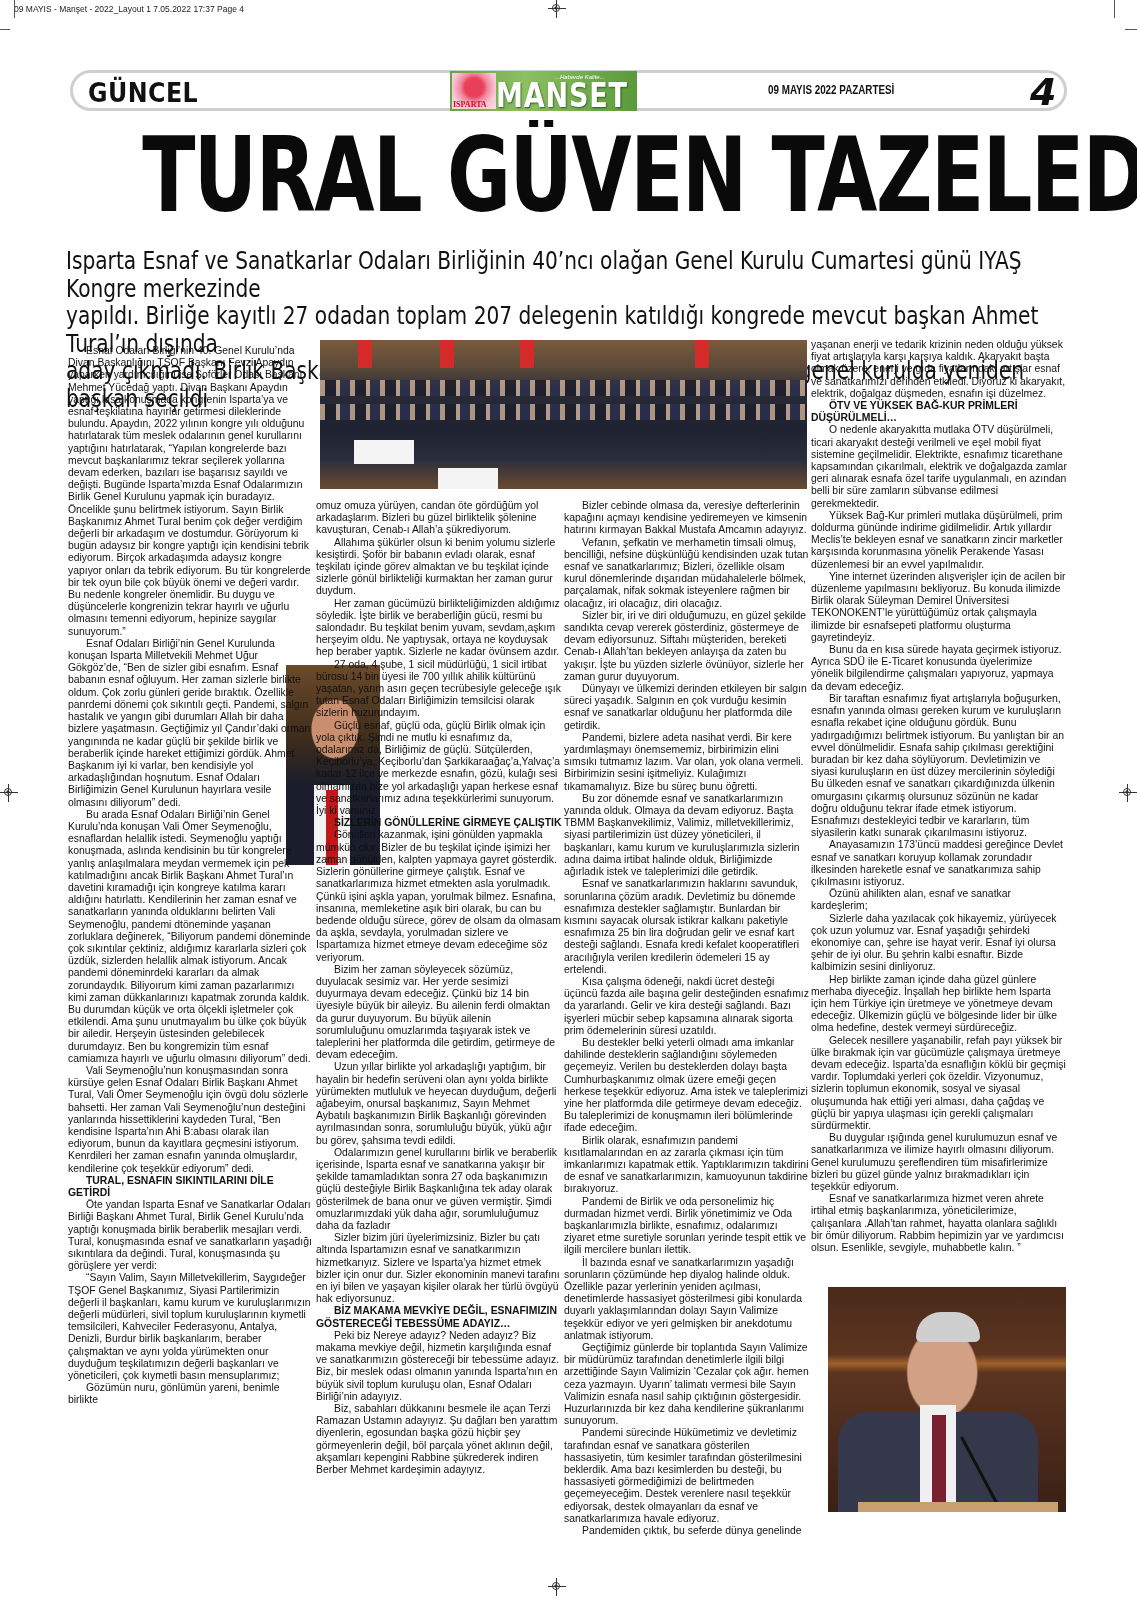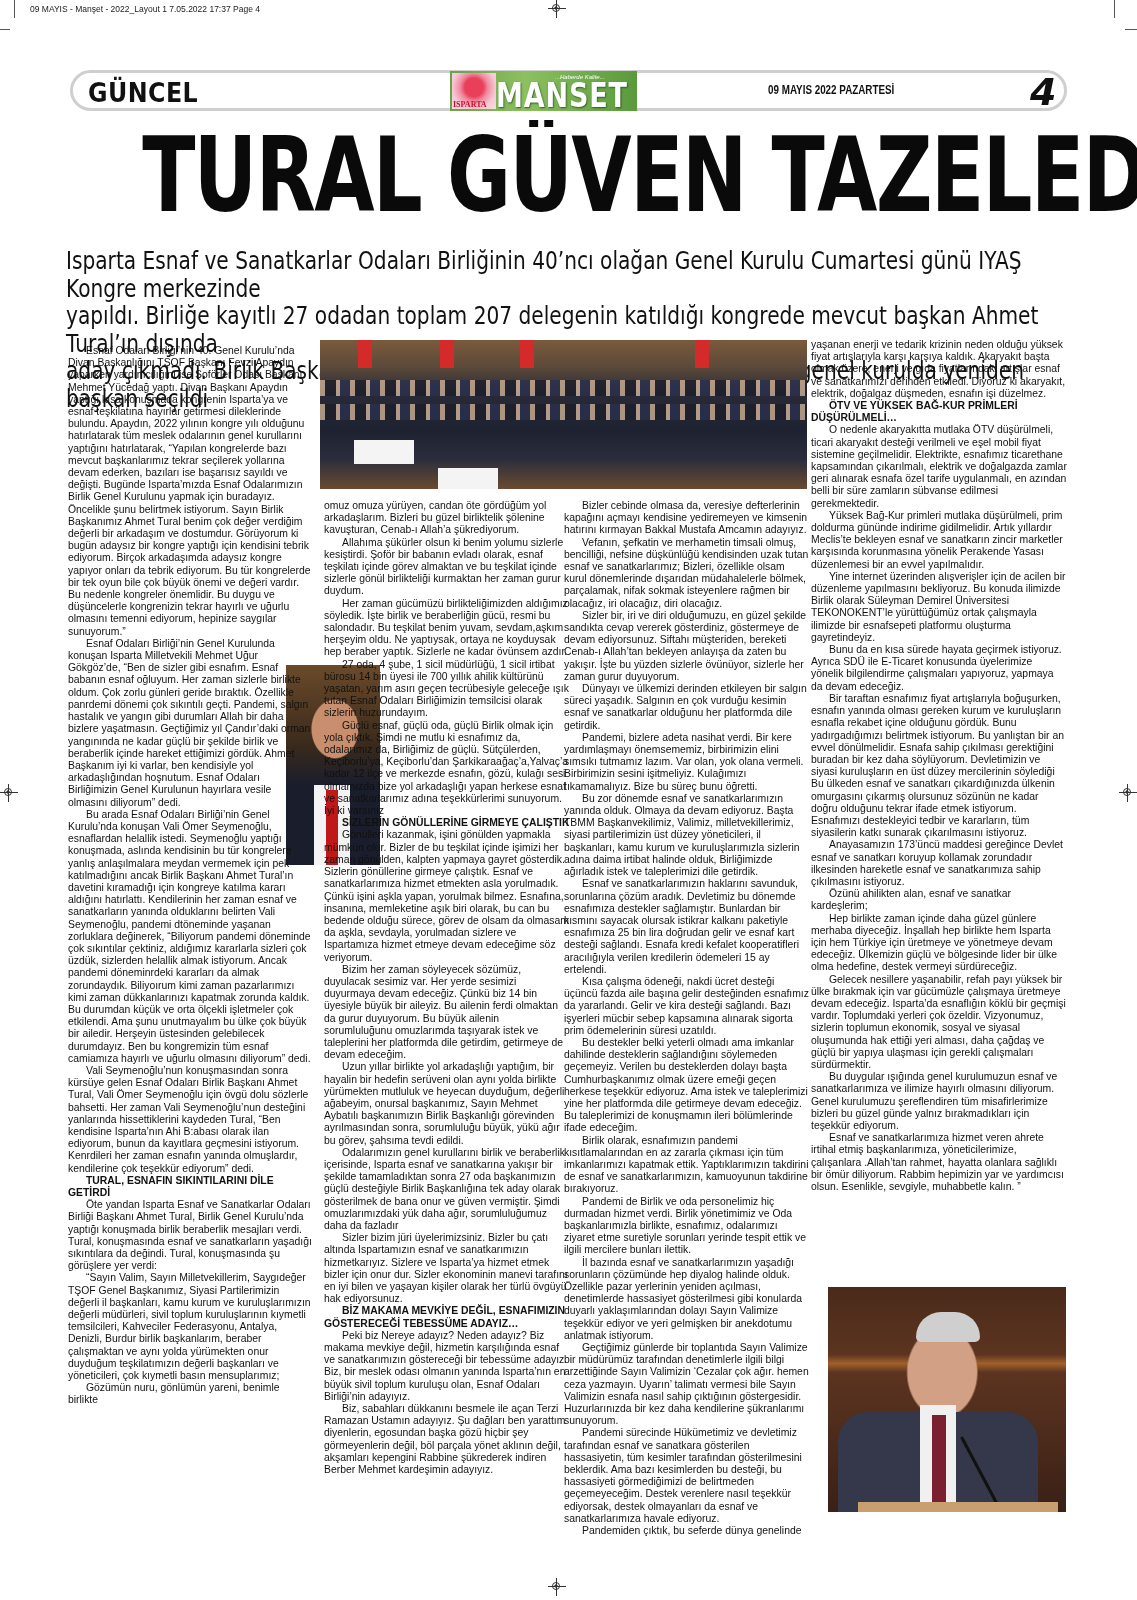--- a/index.html
+++ b/index.html
@@ -1,17 +1,17 @@
 <!DOCTYPE html>
 <html><head>
 <meta charset="utf-8">
 <style>
   html, body { margin:0; padding:0; background:#fff; }
   body { width:1137px; height:1600px; position:relative; overflow:hidden; font-family:"Liberation Sans", sans-serif; color:#111; }
-  .slug { position:absolute; left:14px; top:4px; font-size:8.5px; color:#222; font-family:"Liberation Sans", sans-serif;padding-left:16px; }
+  .slug { position:absolute; left:14px; top:4px; font-size:8.5px; color:#222; font-family:"Liberation Sans", sans-serif; }
   .crop { position:absolute; background:#555; }
   .reg { position:absolute; width:18px; height:18px; }
   .reg:before { content:""; position:absolute; left:8px; top:0; width:1px; height:18px; background:#333; }
   .reg:after { content:""; position:absolute; left:0; top:8px; width:18px; height:1px; background:#333; }
   .reg span { position:absolute; left:4px; top:4px; width:8px; height:8px; border:1px solid #333; border-radius:50%; box-sizing:border-box; background:radial-gradient(#333 35%, transparent 40%); }
 
   .header-bar { position:absolute; left:70px; top:70px; width:997px; height:41px; border:3px solid #cfcfcf; border-radius:22px; box-sizing:border-box; background:#fff; }
   .section-label { position:absolute; left:88px; top:77px; font-size:27px; font-weight:bold; letter-spacing:0.5px; font-family:"DejaVu Sans", sans-serif; transform:scaleX(0.88); transform-origin:left; color:#111; }
   .logo { position:absolute; left:450px; top:71px; width:187px; height:40px; background:linear-gradient(90deg,#6aa048 0%,#8cc060 40%,#5a9a3c 100%); overflow:hidden; }
   .logo .rose { position:absolute; left:2px; top:2px; width:44px; height:36px; background:radial-gradient(circle at 50% 40%, #e8405a 0 30%, #f08aa0 45%, #f6c8d4 70%, #f2dfe4 100%); }
@@ -25,21 +25,21 @@
   .headline-wrap { position:absolute; left:0; top:120px; width:1137px; height:112px; overflow:hidden; }
   .headline-wrap .headline { position:static; width:1137px; }
 
   .spot { position:absolute; left:66px; top:248px; width:1005px; font-size:24px; line-height:27.5px; font-family:"DejaVu Sans", sans-serif; transform:scaleX(0.84); transform-origin:left; width:1195px; color:#111; }
 
   .col { position:absolute; font-size:10.4px; line-height:12.2px; text-align:left; color:#111; }
   .col p { margin:0; text-indent:18px; }
   .col p.noindent { text-indent:0; }
   .col h3 { margin:0; font-size:10.4px; line-height:12.2px; font-weight:bold; text-indent:18px; }
   .c1 { left:68px; top:345px; width:244px; }
-  .c2 { left:316px; top:500px; width:246px;margin-left:8px; }
+  .c2 { left:316px; top:500px; width:246px; }
   .c3 { left:564px; top:500px; width:245px; }
   .c4 { left:811px; top:339px; width:256px; }
 
   .photo { position:absolute; overflow:hidden; }
   .photo-crowd { left:320px; top:340px; width:487px; height:149px; background:
      linear-gradient(180deg, #7a5a3a 0%, #5c4a3a 18%, #2a2a38 35%, #1e2230 60%, #2b2d3d 80%, #6a4b30 100%); }
   .photo-crowd .flag { position:absolute; top:0; width:14px; height:28px; background:#d42a2a; }
   .photo-crowd .row { position:absolute; left:0; right:0; height:16px; background:repeating-linear-gradient(90deg,#d9b99a 0 5px,#1b1d2a 5px 16px,#e2c4a6 16px 20px,#2a3050 20px 30px); opacity:.75; }
   .photo-crowd .table { position:absolute; width:60px; height:24px; background:#f4f4f4; }
   .photo-man1 { left:286px; top:665px; width:94px; height:200px; background:
@@ -171,17 +171,18 @@
 <div class="col c4">
   <p class="noindent">yaşanan enerji ve tedarik krizinin neden olduğu yüksek fiyat artışlarıyla karşı karşıya kaldık. Akaryakıt başta olmak üzere, enerji ve gıda fiyatlarındaki artışlar esnaf ve sanatkarımızı derinden etkiledi. Diyoruz ki akaryakıt, elektrik, doğalgaz düşmeden, esnafın işi düzelmez.</p>
   <h3>ÖTV VE YÜKSEK BAĞ-KUR PRİMLERİ DÜŞÜRÜLMELİ…</h3>
   <p>O nedenle akaryakıtta mutlaka ÖTV düşürülmeli, ticari akaryakıt desteği verilmeli ve eşel mobil fiyat sistemine geçilmelidir. Elektrikte, esnafımız ticarethane kapsamından çıkarılmalı, elektrik ve doğalgazda zamlar geri alınarak esnafa özel tarife uygulanmalı, en azından belli bir süre zamların sübvanse edilmesi gerekmektedir.</p>
   <p>Yüksek Bağ-Kur primleri mutlaka düşürülmeli, prim doldurma gününde indirime gidilmelidir. Artık yıllardır Meclis’te bekleyen esnaf ve sanatkarın zincir marketler karşısında korunmasına yönelik Perakende Yasası düzenlemesi bir an evvel yapılmalıdır.</p>
   <p>Yine internet üzerinden alışverişler için de acilen bir düzenleme yapılmasını bekliyoruz. Bu konuda ilimizde Birlik olarak  Süleyman Demirel Üniversitesi TEKONOKENT’le yürüttüğümüz ortak çalışmayla ilimizde bir esnafsepeti platformu oluşturma gayretindeyiz.</p>
   <p>Bunu da en kısa sürede hayata geçirmek istiyoruz. Ayrıca SDÜ ile E-Ticaret konusunda üyelerimize yönelik bilgilendirme çalışmaları yapıyoruz,  yapmaya da devam edeceğiz.</p>
   <p>Bir taraftan esnafımız fiyat artışlarıyla boğuşurken, esnafın yanında olması gereken kurum ve kuruluşların esnafla rekabet içine olduğunu gördük. Bunu yadırgadığımızı belirtmek istiyorum. Bu yanlıştan bir an evvel dönülmelidir. Esnafa sahip çıkılması gerektiğini buradan bir kez daha söylüyorum. Devletimizin ve siyasi kuruluşların en üst düzey mercilerinin söylediği Bu ülkeden esnaf ve sanatkarı çıkardığınızda ülkenin omurgasını çıkarmış olursunuz sözünün ne kadar doğru olduğunu tekrar ifade etmek istiyorum. Esnafımızı destekleyici tedbir ve kararların, tüm siyasilerin katkı sunarak çıkarılmasını istiyoruz.</p>
   <p>Anayasamızın 173’üncü maddesi gereğince Devlet esnaf ve sanatkarı koruyup kollamak zorundadır ilkesinden hareketle esnaf ve sanatkarımıza sahip çıkılmasını istiyoruz.</p>
   <p>Özünü ahilikten alan, esnaf ve sanatkar kardeşlerim;</p>
+  <p>Sizlerle daha yazılacak çok hikayemiz, yürüyecek çok uzun yolumuz var. Esnaf yaşadığı şehirdeki ekonomiye can, şehre ise hayat verir. Esnaf iyi olursa şehir de iyi olur. Bu şehrin kalbi esnaftır. Bizde kalbimizin sesini dinliyoruz.</p>
   <p>Hep birlikte zaman içinde daha güzel günlere merhaba diyeceğiz. İnşallah hep birlikte hem Isparta için hem Türkiye için üretmeye ve yönetmeye devam edeceğiz. Ülkemizin güçlü ve bölgesinde lider bir ülke olma hedefine, destek vermeyi sürdüreceğiz.</p>
   <p>Gelecek nesillere yaşanabilir, refah payı yüksek bir ülke bırakmak için var gücümüzle çalışmaya üretmeye devam edeceğiz. Isparta’da esnaflığın köklü bir geçmişi vardır. Toplumdaki yerleri çok özeldir. Vizyonumuz, sizlerin toplumun ekonomik, sosyal ve siyasal oluşumunda hak ettiği yeri alması, daha çağdaş ve güçlü bir yapıya ulaşması için gerekli çalışmaları sürdürmektir.</p>
   <p>Bu duygular ışığında genel kurulumuzun esnaf ve sanatkarlarımıza ve ilimize hayırlı olmasını diliyorum. Genel kurulumuzu şereflendiren tüm misafirlerimize bizleri bu güzel günde yalnız bırakmadıkları için teşekkür ediyorum.</p>
   <p>Esnaf ve sanatkarlarımıza hizmet veren ahrete irtihal etmiş başkanlarımıza, yöneticilerimize, çalışanlara .Allah’tan rahmet, hayatta olanlara sağlıklı bir ömür diliyorum. Rabbim hepimizin yar ve yardımcısı olsun. Esenlikle, sevgiyle, muhabbetle kalın. ”</p>
 </div>
 
 </body></html>

